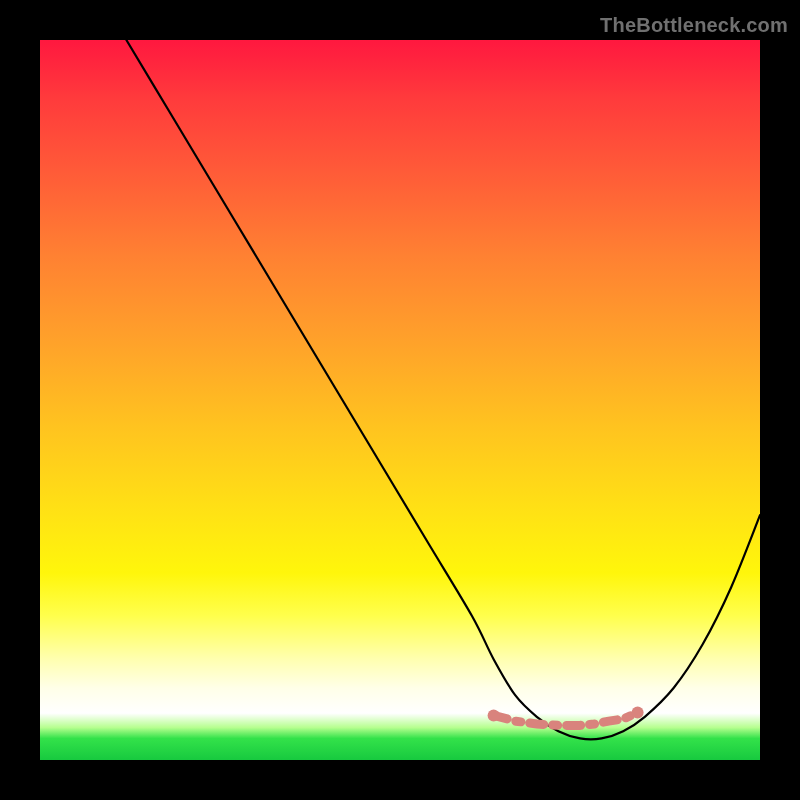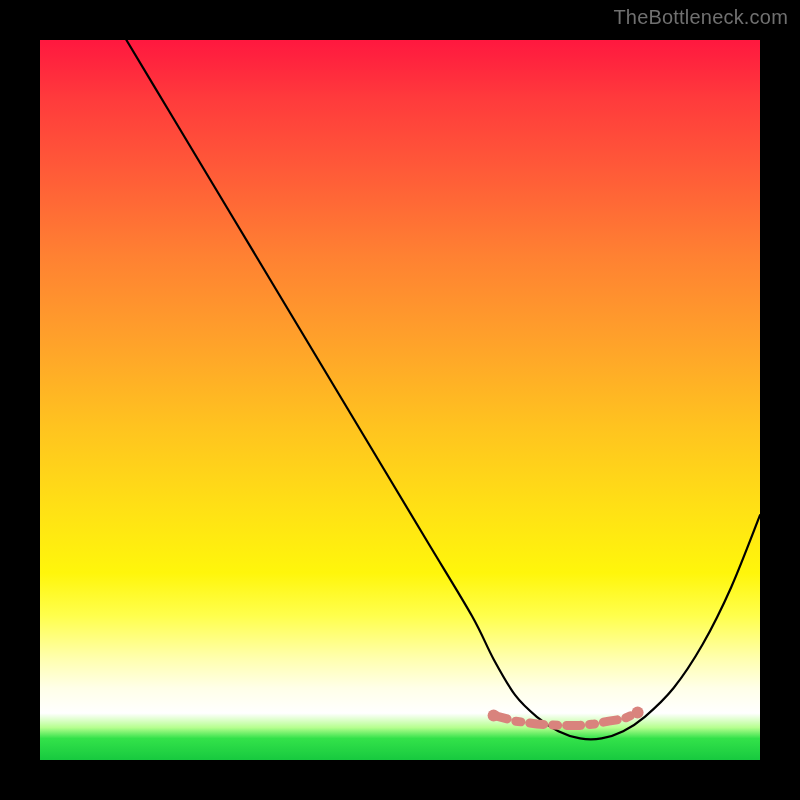--- a/index.html
+++ b/index.html
@@ -46,25 +46,25 @@
   .plot-area svg {
     position: absolute;
     left: 0;
     top: 0;
     width: 720px;
     height: 720px;
     overflow: visible;
   }
   .watermark {
     position: absolute;
-    top: 6px;
+    top: 14px;
     right: 12px;
     color: #707070;
     font-size: 20px;
-    font-weight: 400;
+    font-weight: 700;
     letter-spacing: 0.2px;
     user-select: none;
   }
 </style>
 </head>
 <body>
 
 <div class="frame">
 
   <div class="watermark">TheBottleneck.com</div>

